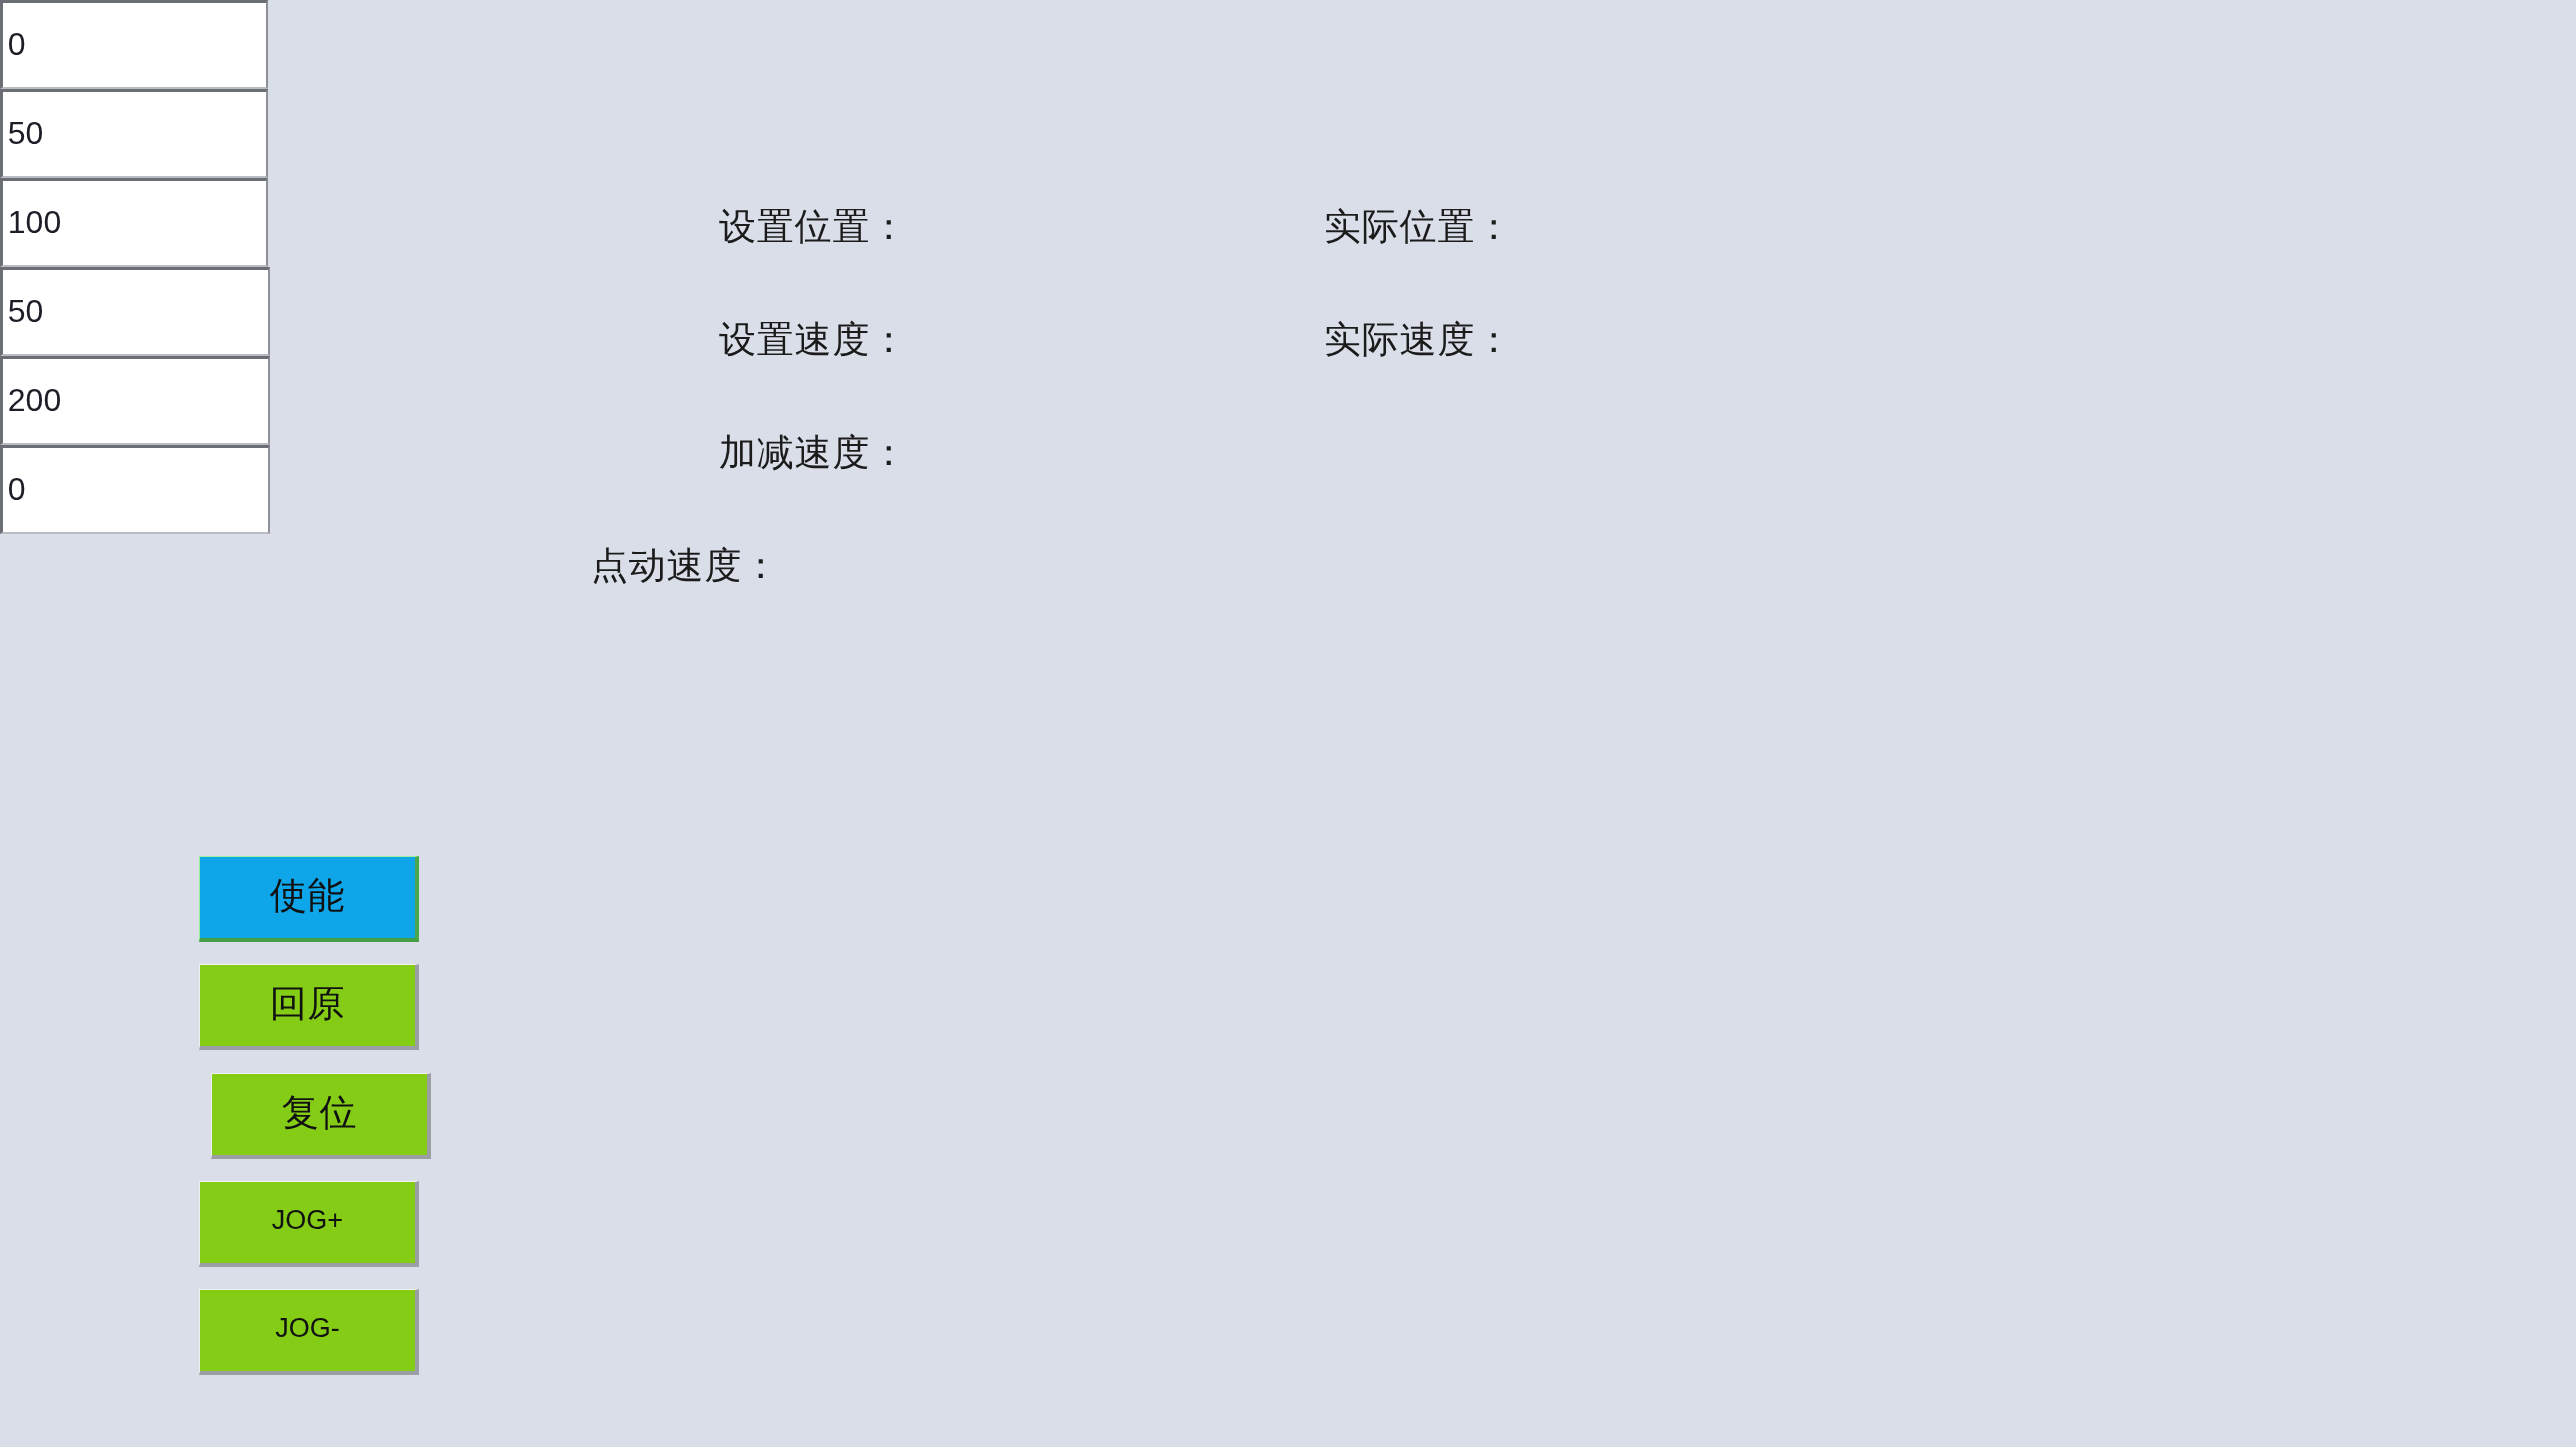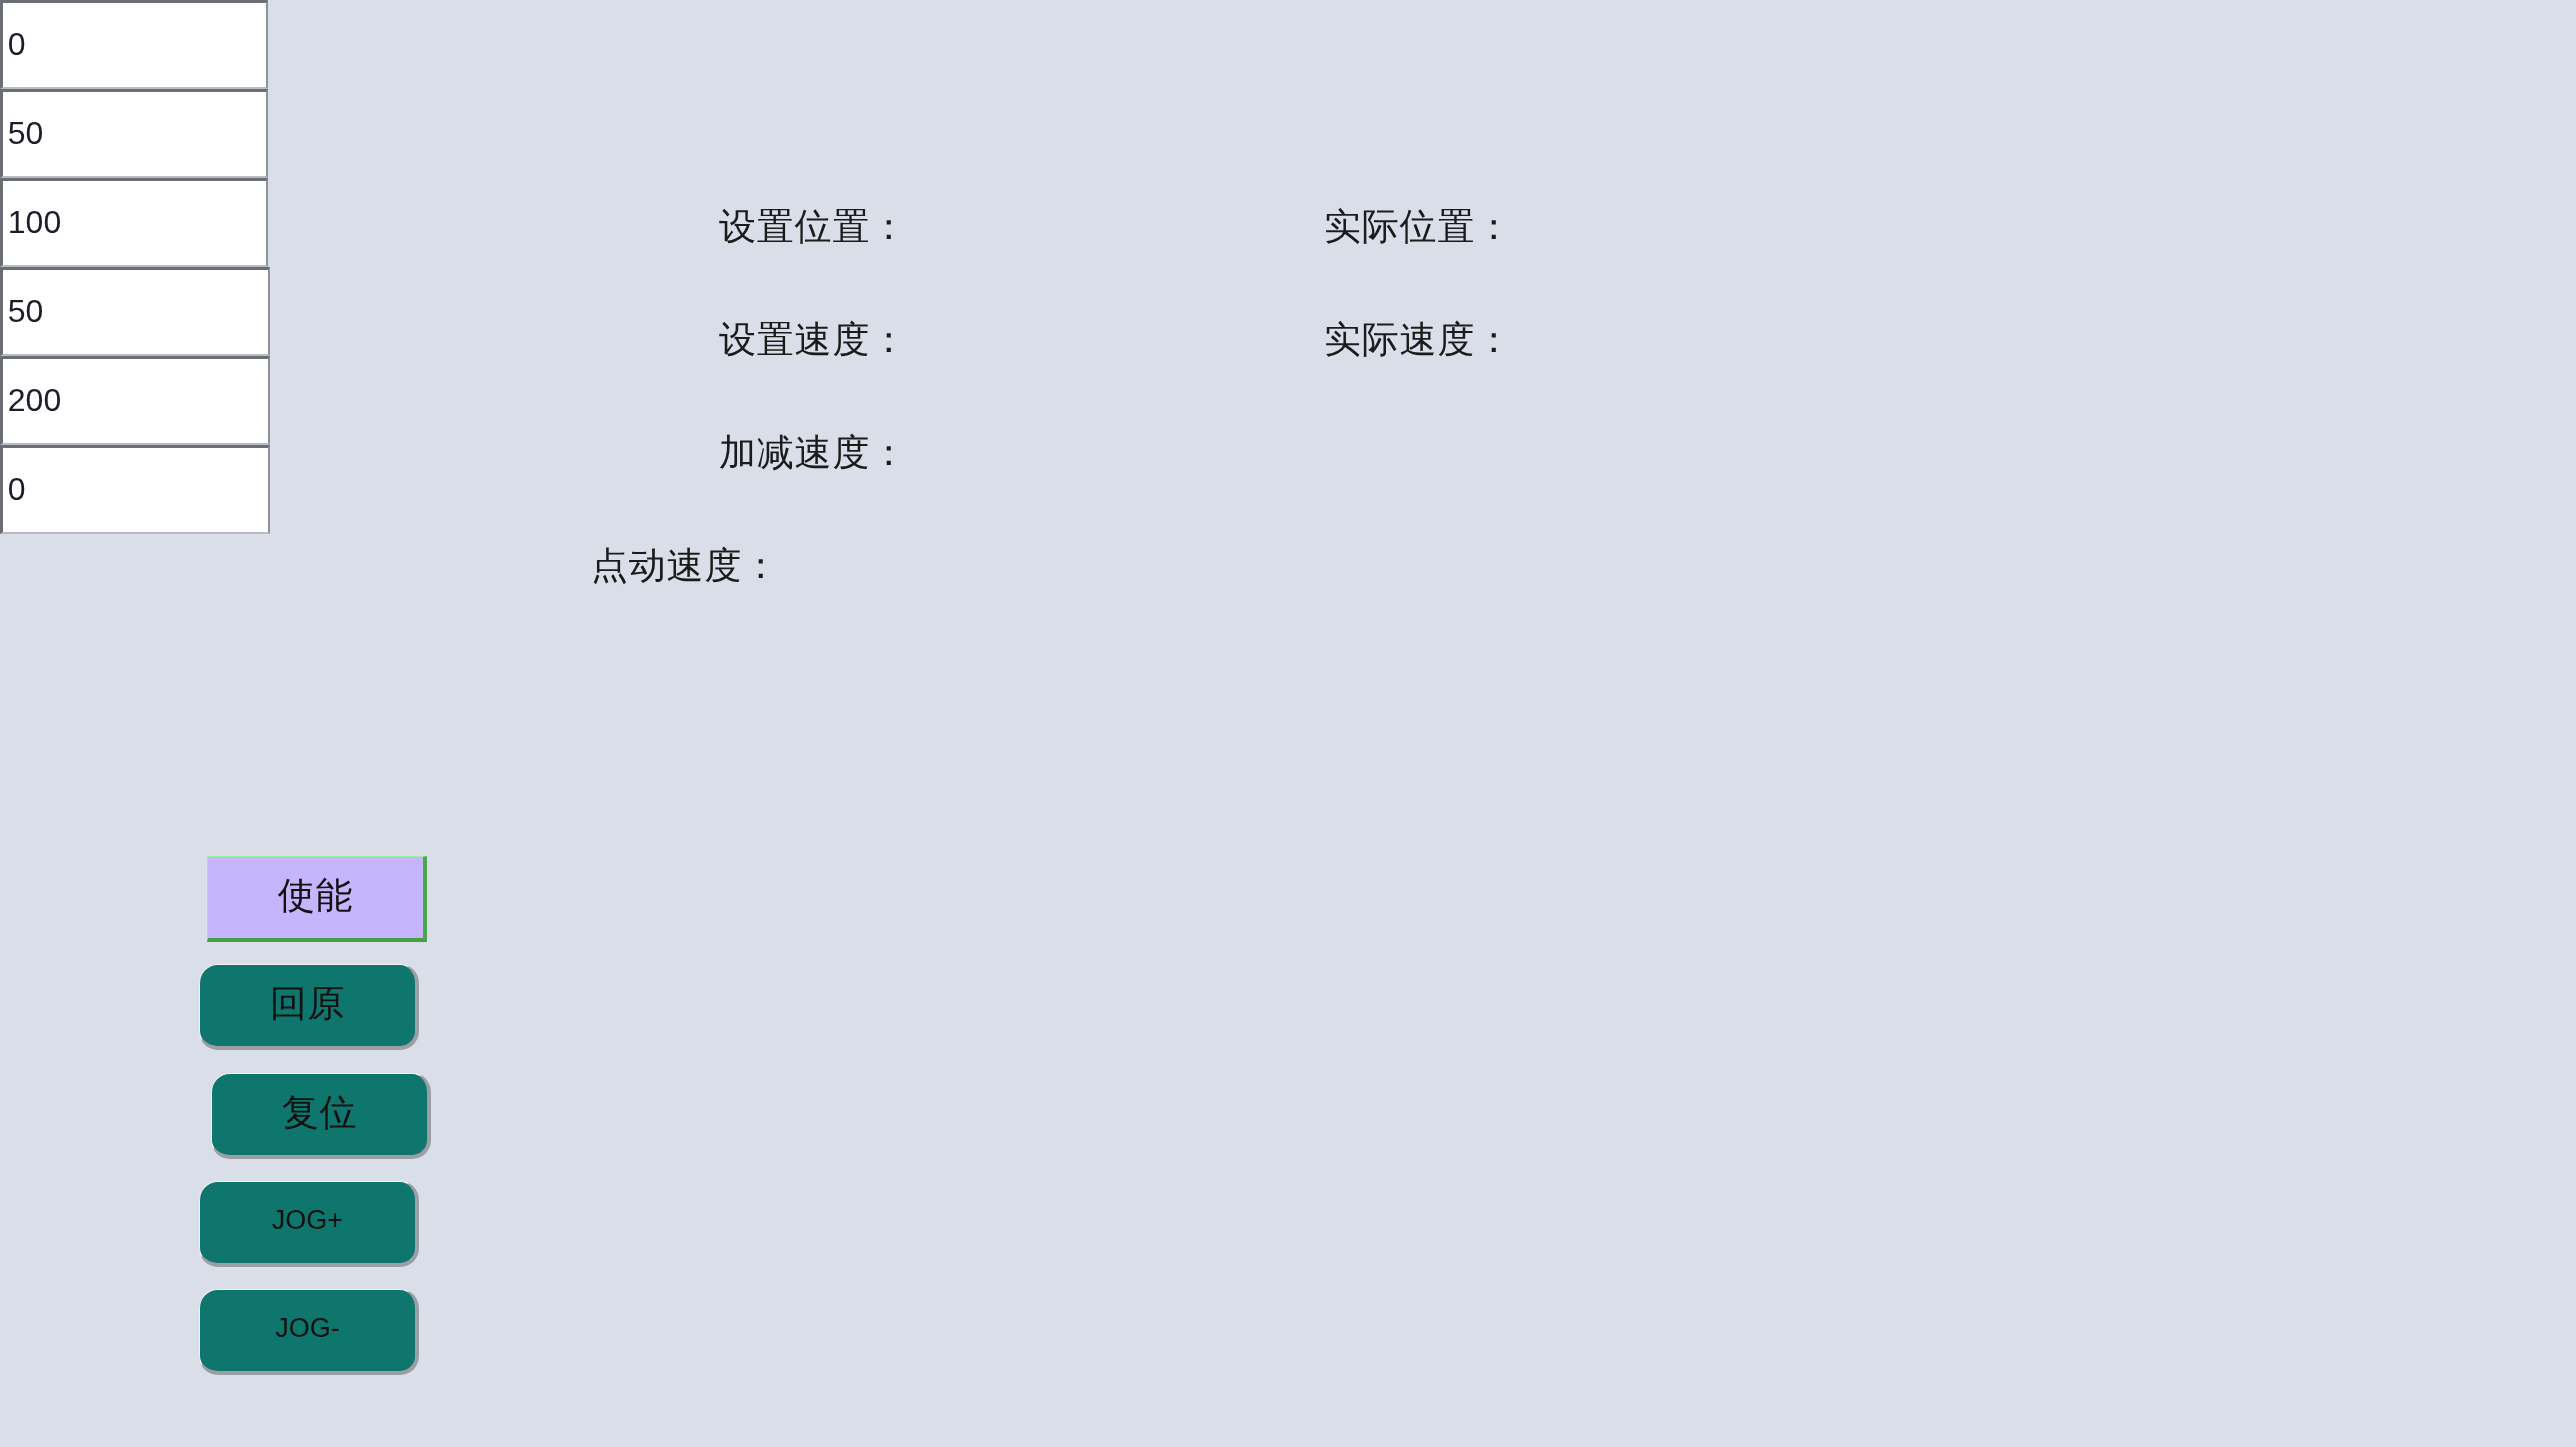--- a/index.html
+++ b/index.html
@@ -68,34 +68,32 @@
     user-select: none;
   }
   .action-btn.latin {
     font-family: "Liberation Sans", "DejaVu Sans", sans-serif;
     font-size: 27px;
     letter-spacing: 0px;
   }
   .action-btn .btn-label { transform: translateY(-1.6px); display:block; }
 
   .btn-normal {
-    background: #0f766e;
+    background: #84cc16;
     border-top: 1.6px solid #f2f2f2;
     border-left: 1.6px solid #eeeeee;
     border-right: 4px solid #9b9ea4;
     border-bottom: 4px solid #9b9ea4;
-    border-radius: 19px;
   }
   .btn-active {
-    background: #c4b5fd;
+    background: #0ea5e9;
     border-top: 1.6px solid #9df09d;
     border-left: 1.6px solid #97ef97;
     border-right: 4px solid #4ca64c;
     border-bottom: 4px solid #45a045;
-    margin-left: 8px;
   }
 </style>
 </head>
 <body>
 
 <div class="form-row" style="left:565px; top:182px; width:343px; height:89px; justify-content:flex-end;">
   <span class="field-label">设置位置：</span>
 </div>
 <div class="text-input" style="left:940px; top:182px; width:268px; height:89px;">
   <span class="val">0</span>

